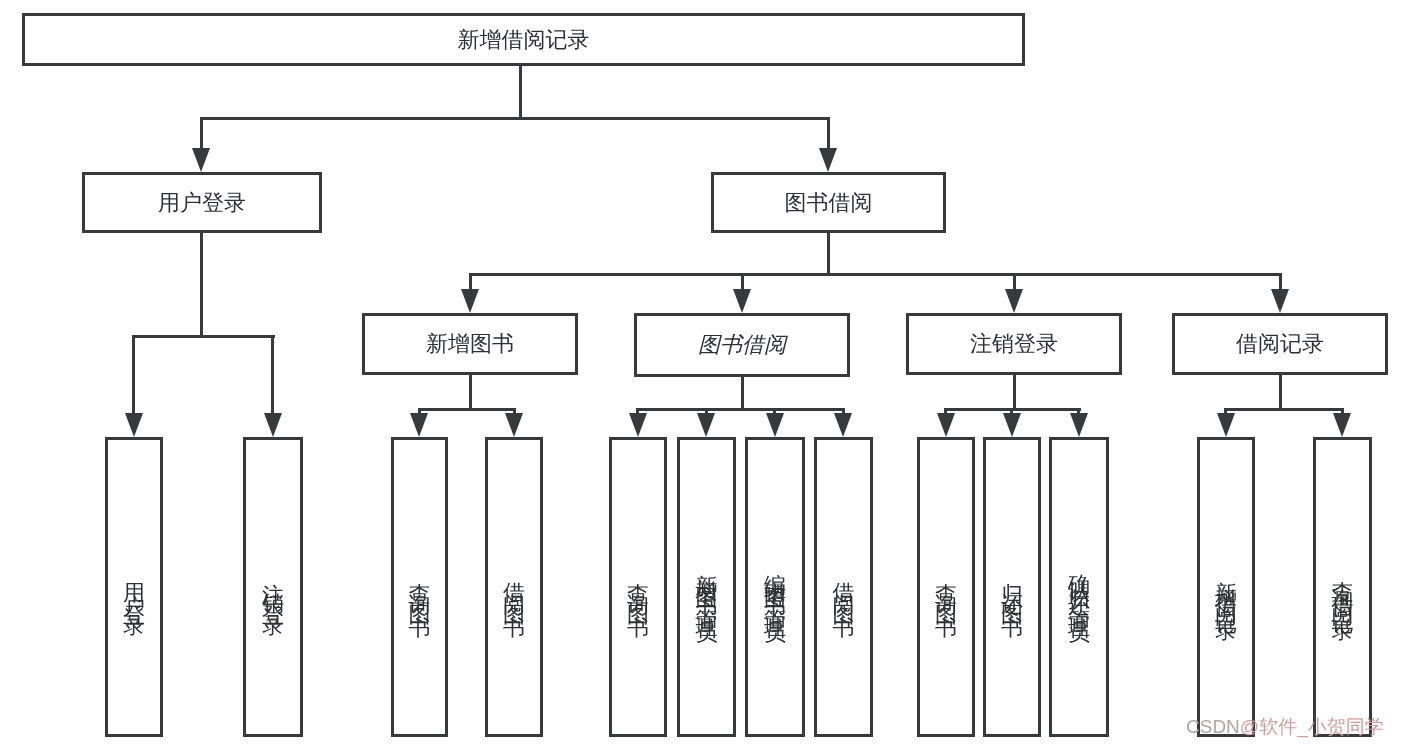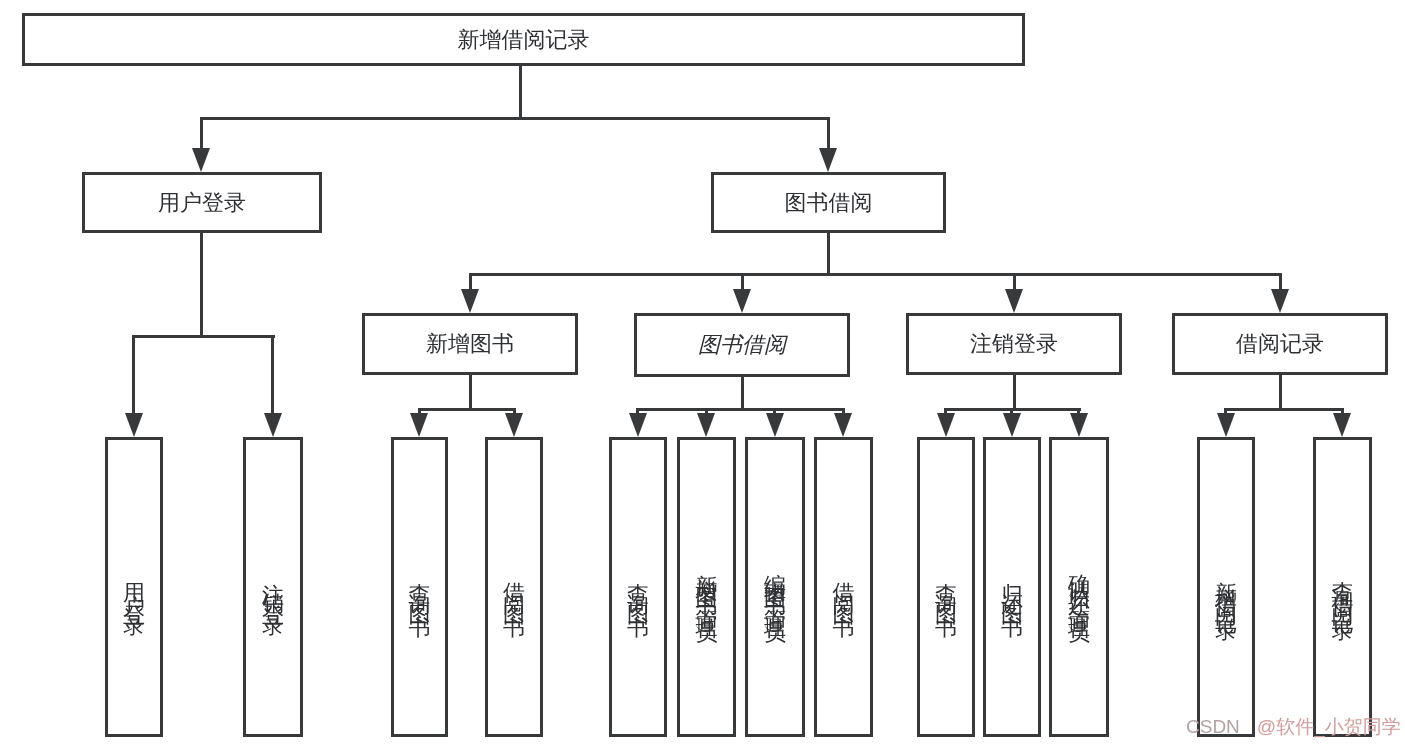--- a/index.html
+++ b/index.html
@@ -27,21 +27,21 @@
   .vl { position:absolute; width:3px; background:var(--line,#38393b); }
   .head {
     position:absolute; width:0; height:0;
     border-left:9px solid transparent; border-right:9px solid transparent;
     border-top:24px solid var(--line,#38393b);
   }
   .watermark {
     position:absolute; left:1186px; top:714px; font-size:19px;
     white-space:nowrap; line-height:26px;
   }
-  .wm-prefix { color:var(--watermark_prefix,#b3a4a4); margin-right:17px; }
+  .wm-prefix { color:var(--watermark_prefix,#b3a4a4); margin-right:0; }
   .wm-handle { color:var(--watermark_handle,#d09c9c); }
 </style>
 </head>
 <body>
 
 <div class="canvas">
 
   <div class="vl" style="left:519px; top:66px; height:51px;"></div>
 
   <div class="hl" style="left:200px; top:117px; width:630px;"></div>

